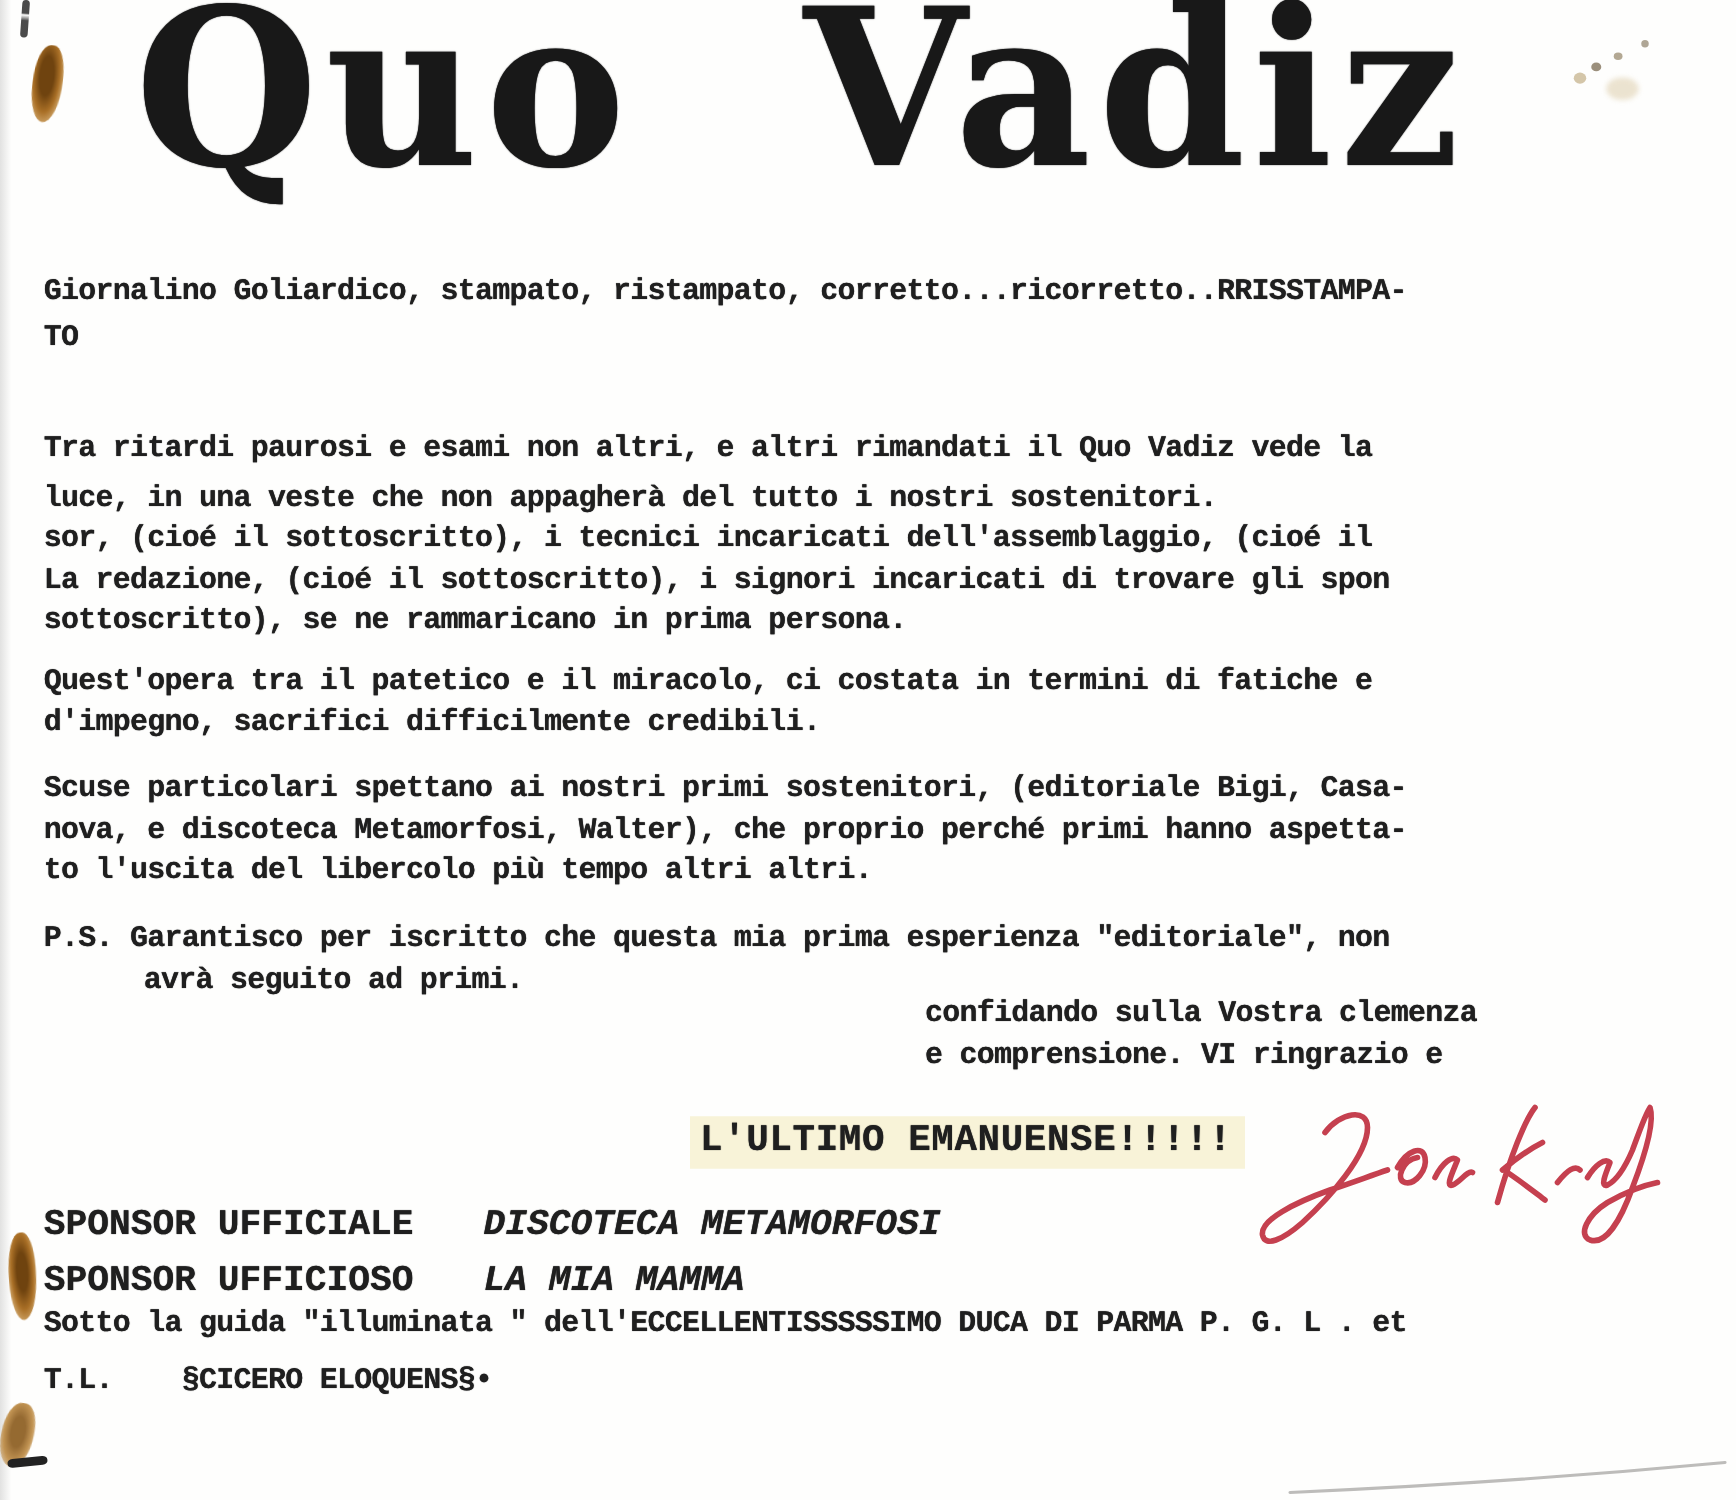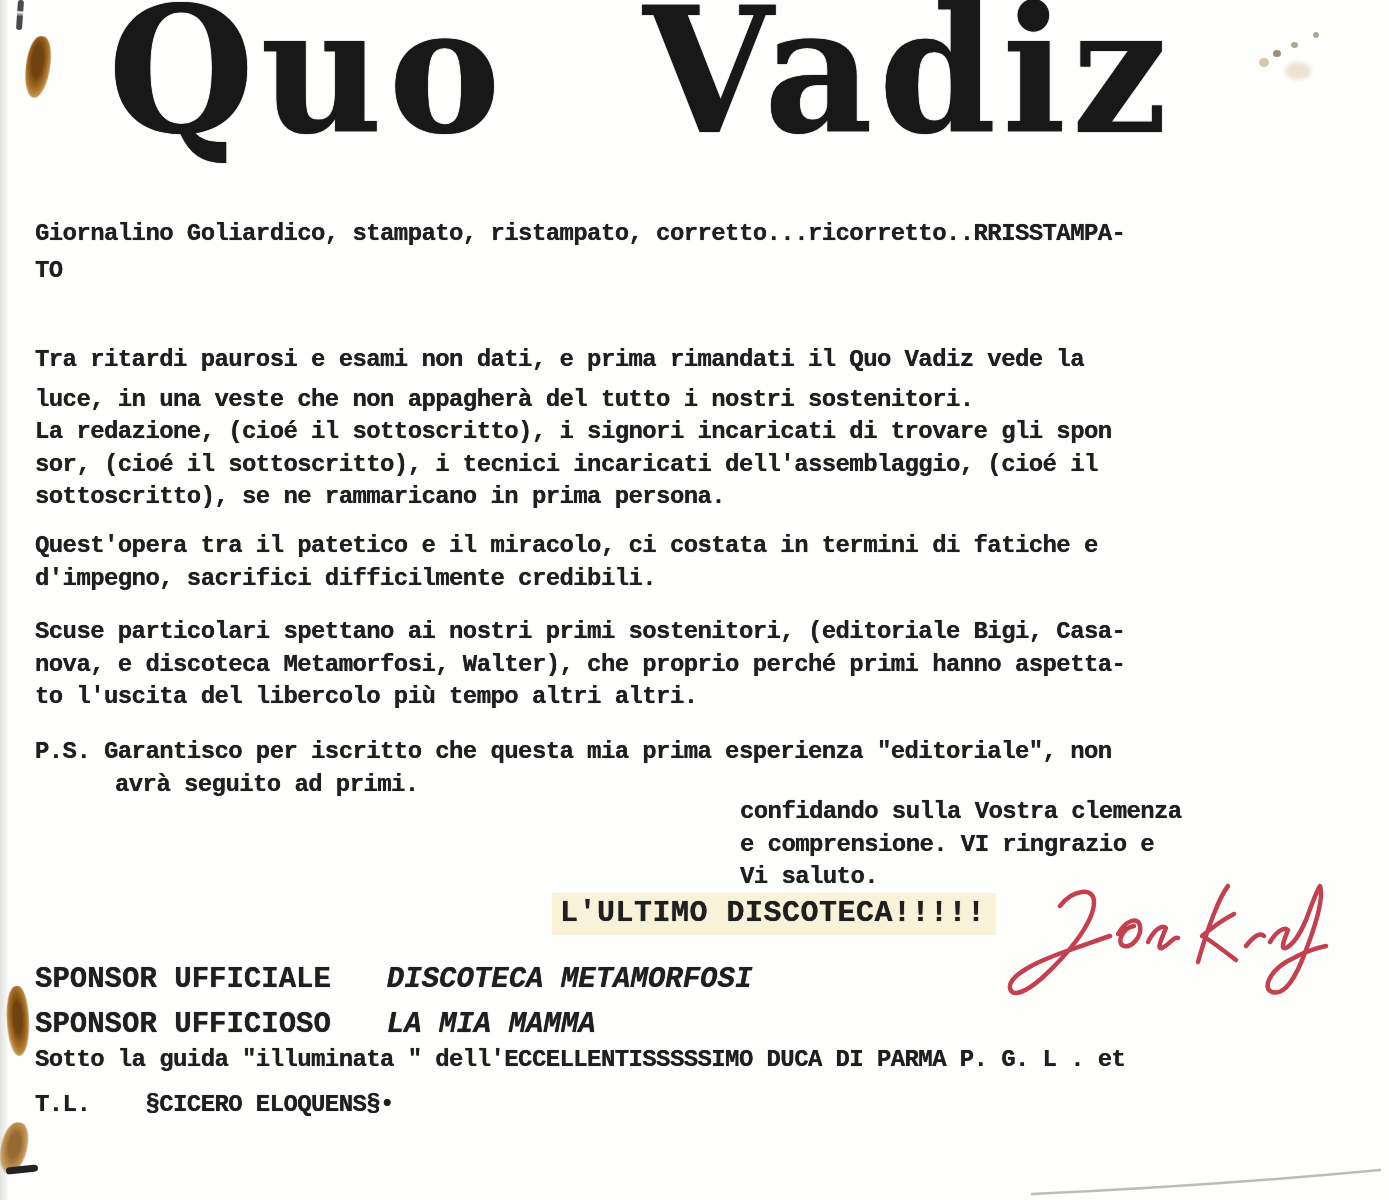--- a/index.html
+++ b/index.html
@@ -93,24 +93,24 @@
   <div class="scan-edge-left artifact"></div>
 
   <div class="title">Quo Vadiz</div>
 
   <div class="block intro" style="left:35px; top:216px;">
     <span class="line">Giornalino Goliardico, stampato, ristampato, corretto...ricorretto..RRISSTAMPA-</span>
     <span class="line">TO</span>
   </div>
 
   <div class="block" style="left:35px; top:344px;">
-    <span class="line" style="margin-bottom:7px;">Tra ritardi paurosi e esami non dati, e prima rimandati il Quo Vadiz vede la</span>
+    <span class="line" style="margin-bottom:7px;">Tra ritardi paurosi e esami non altri, e altri rimandati il Quo Vadiz vede la</span>
     <span class="line">luce, in una veste che non appagherà del tutto i nostri sostenitori.</span>
+    <span class="line">sor, (cioé il sottoscritto), i tecnici incaricati dell'assemblaggio, (cioé il</span>
     <span class="line">La redazione, (cioé il sottoscritto), i signori incaricati di trovare gli spon</span>
-    <span class="line">sor, (cioé il sottoscritto), i tecnici incaricati dell'assemblaggio, (cioé il</span>
     <span class="line">sottoscritto), se ne rammaricano in prima persona.</span>
   </div>
 
   <div class="block" style="left:35px; top:530px;">
     <span class="line">Quest'opera tra il patetico e il miracolo, ci costata in termini di fatiche e</span>
     <span class="line">d'impegno, sacrifici difficilmente credibili.</span>
   </div>
 
   <div class="block" style="left:35px; top:616px;">
     <span class="line">Scuse particolari spettano ai nostri primi sostenitori, (editoriale Bigi, Casa-</span>
@@ -119,24 +119,23 @@
   </div>
 
   <div class="block ps" style="left:35px; top:736px;">
     <span class="line">P.S. Garantisco per iscritto che questa mia prima esperienza "editoriale", non</span>
     <span class="line line2">avrà seguito ad primi.</span>
   </div>
 
   <div class="block" style="left:740px; top:796px;">
     <span class="line">confidando sulla Vostra clemenza</span>
     <span class="line">e comprensione. VI ringrazio e</span>
-    <span class="line">Vi saluto.</span>
   </div>
 
-  <div class="shout" style="background: rgb(248, 243, 216);">L'ULTIMO DISCOTECA!!!!!</div>
+  <div class="shout" style="background: rgb(248, 243, 216);">L'ULTIMO EMANUENSE!!!!!</div>
 
   <svg class="signature" width="330" height="145" viewBox="0 0 330 145">
     <g fill="none" stroke="#c5404f" stroke-width="4.5" stroke-linecap="round" stroke-linejoin="round">
       <path class="sig-path" d="M58,44 C70,28 92,24 92,40 C92,62 62,96 40,116 C24,130 10,136 8,126 C6,114 34,100 62,90 C80,84 96,78 108,74" stroke="#c5404f"></path>
       <path class="sig-path" d="M116,72 C124,58 136,54 138,64 C140,74 130,86 122,84 C114,82 120,66 132,64 M146,80 C152,68 160,62 164,66 C160,76 154,88 160,86 C166,84 172,74 176,76" stroke="#c5404f"></path>
       <path class="sig-path" d="M196,100 C206,64 218,34 226,24 M200,74 C212,64 224,56 232,52 M204,76 C216,84 226,92 234,98" stroke="#c5404f"></path>
       <path class="sig-path" d="M244,84 C252,74 258,70 262,74 M268,80 C274,70 282,64 286,68 C282,78 278,88 284,86 C292,82 298,72 304,58 C310,42 314,30 318,24 C322,36 314,62 304,88 C294,116 282,134 270,130 C260,126 268,110 284,100 C298,92 314,86 324,84" stroke="#c5404f"></path>
     </g>
   </svg>
 

